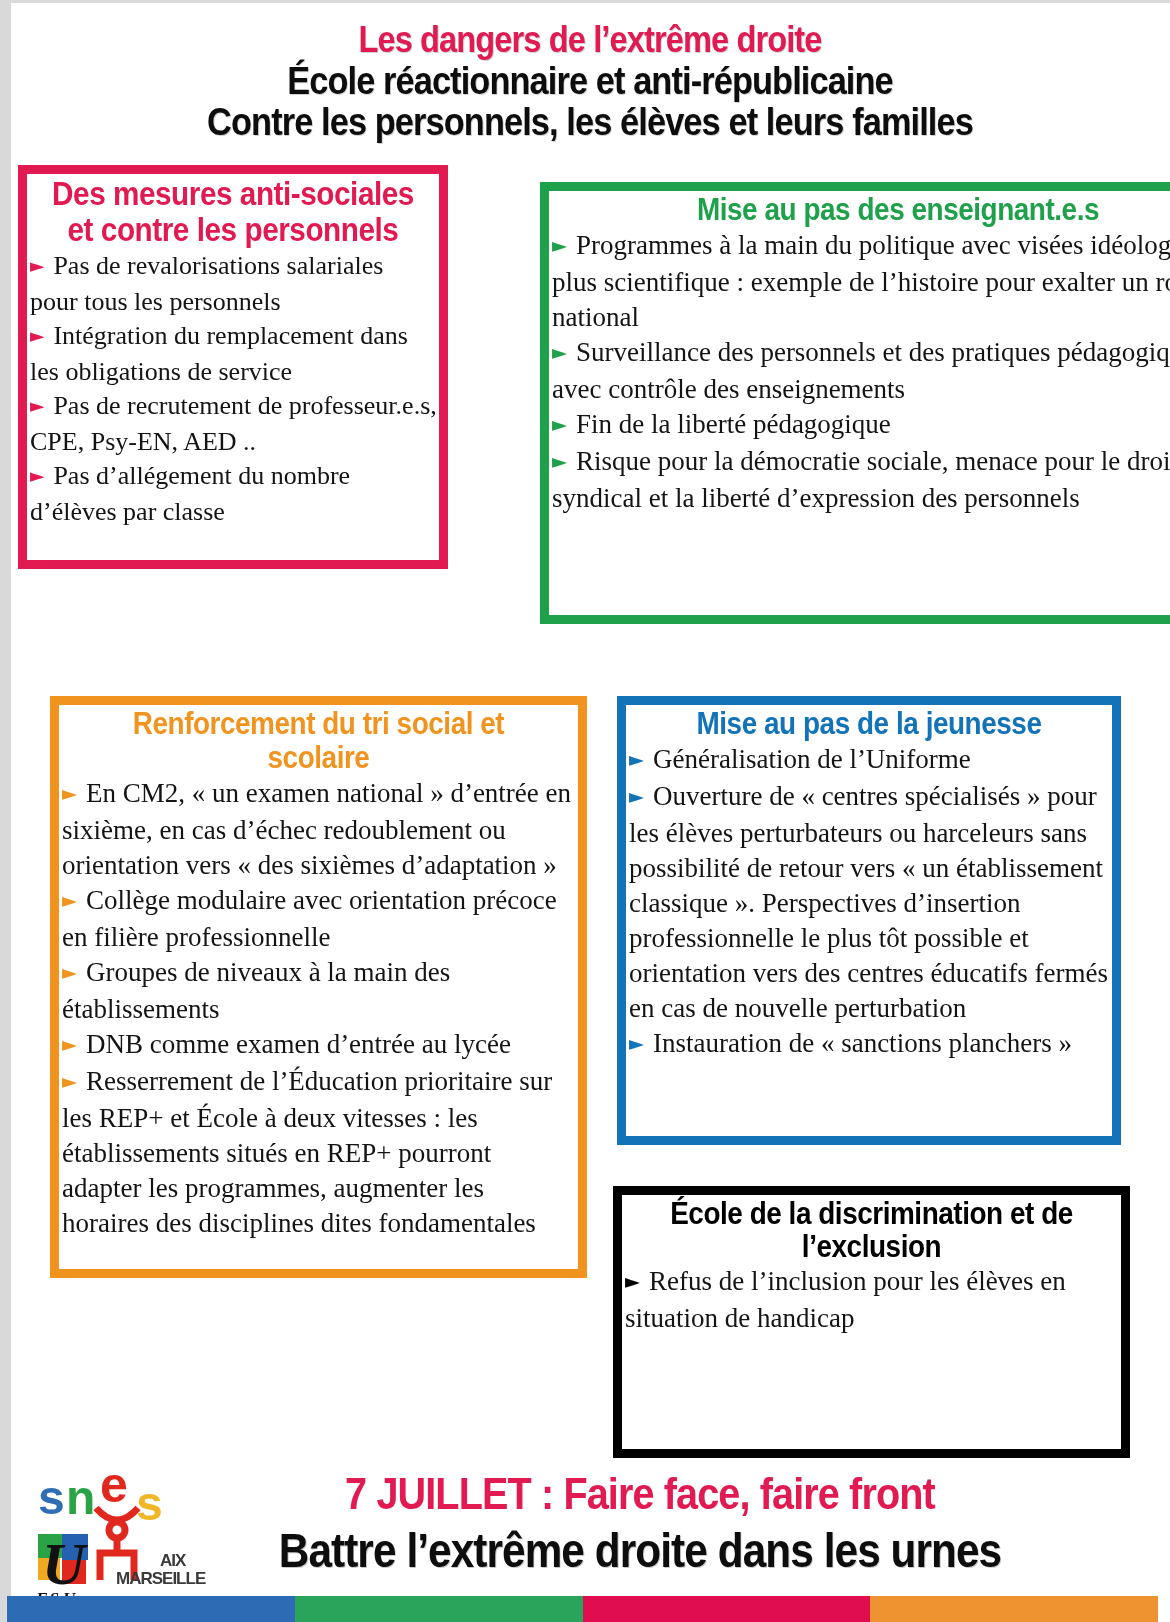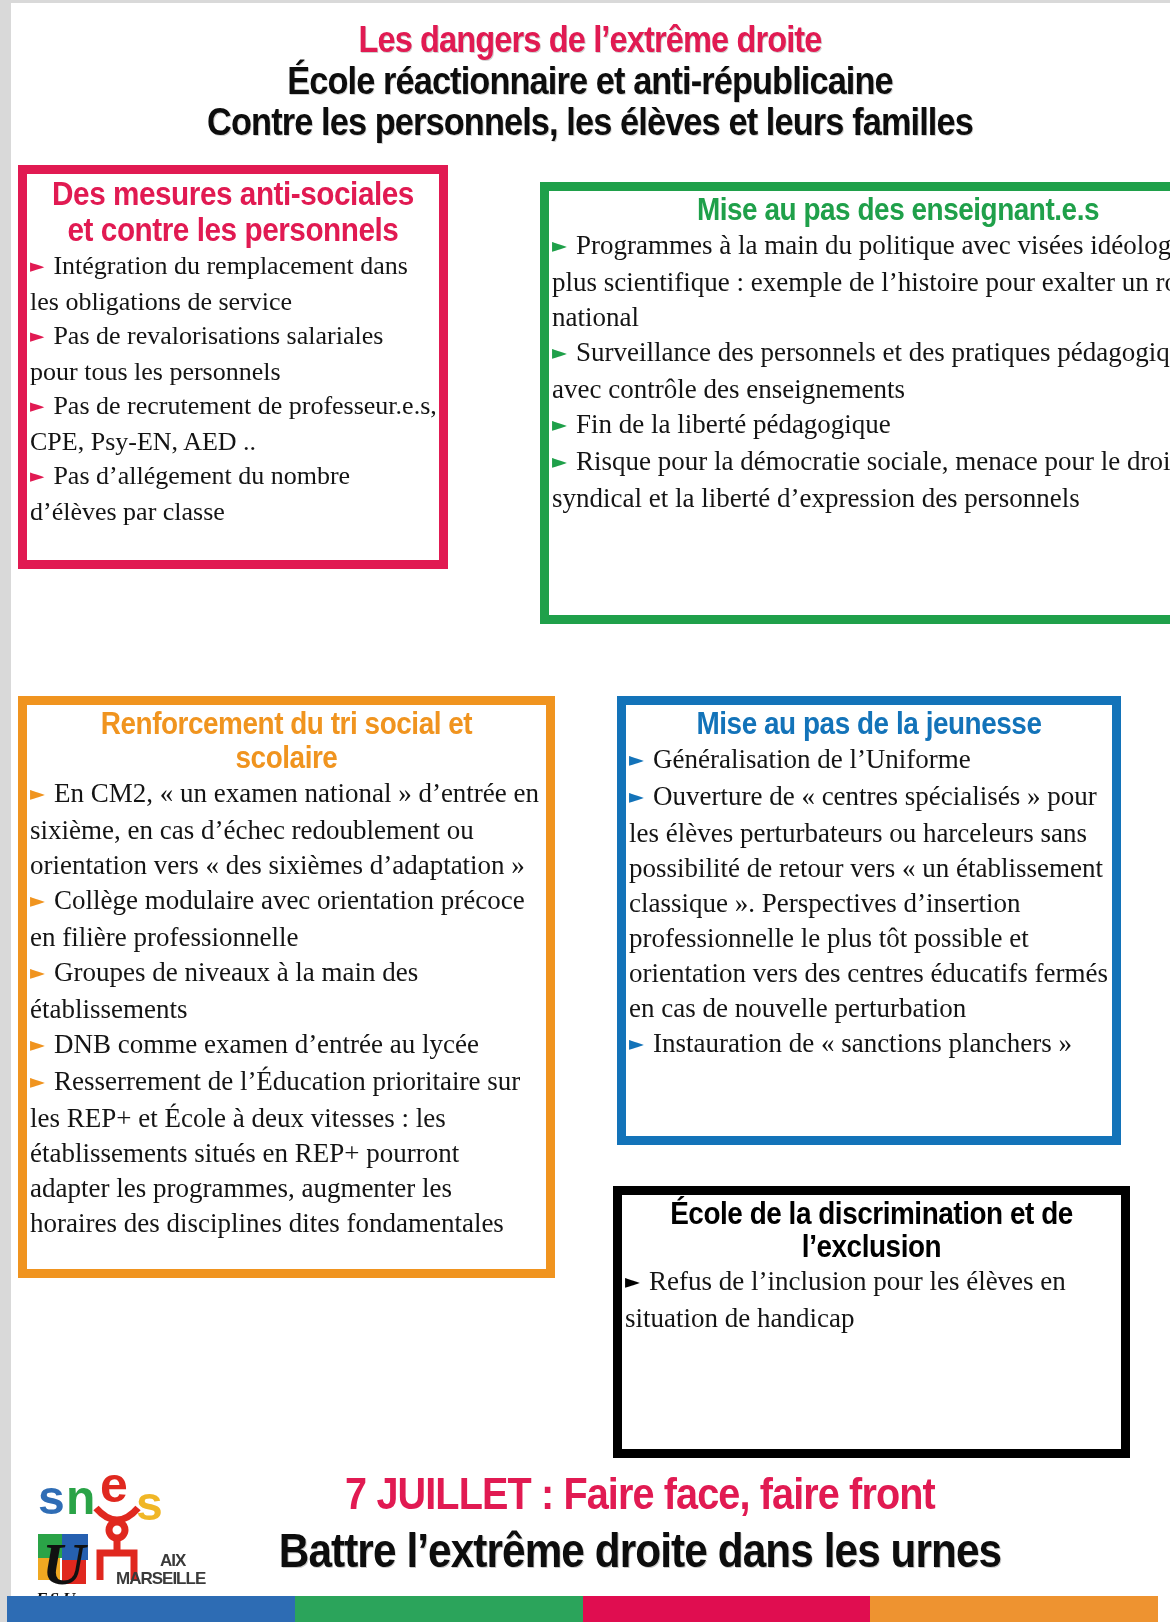--- a/index.html
+++ b/index.html
@@ -70,38 +70,38 @@
 
   <div class="header">
     <div class="hl hl1" style="color: rgb(225, 26, 82);">Les dangers de l’extrême droite</div>
     <div class="hl hl2">École réactionnaire et anti-républicaine</div>
     <div class="hl hl3">Contre les personnels, les élèves et leurs familles</div>
   </div>
 
   <div class="box box-measures" style="border-color: rgb(225, 26, 82);">
     <div class="box-title" style="color: rgb(225, 26, 82);">Des mesures anti-sociales et contre les personnels</div>
     <ul class="box-items" style="--tri: #E11A52;">
+        <li><span class="tri">►</span><span>Pas de revalorisations salariales pour tous les personnels</span></li>
         <li><span class="tri">►</span><span>Intégration du remplacement dans les obligations de service</span></li>
-        <li><span class="tri">►</span><span>Pas de revalorisations salariales pour tous les personnels</span></li>
         <li><span class="tri">►</span><span>Pas de recrutement de professeur.e.s, CPE, Psy-EN, AED ..</span></li>
         <li><span class="tri">►</span><span>Pas d’allégement du nombre d’élèves par classe</span></li>
       </ul>
   </div>
 
   <div class="box box-teachers" style="border-color: rgb(31, 160, 74);">
     <div class="box-title" style="color: rgb(31, 160, 74);">Mise au pas des enseignant.e.s</div>
     <ul class="box-items" style="--tri: #1FA04A;">
         <li><span class="tri">►</span><span>Programmes à la main du politique avec visées idéologique et plus scientifique : exemple de l’histoire pour exalter un roman national</span></li>
         <li><span class="tri">►</span><span>Surveillance des personnels et des pratiques pédagogiques avec contrôle des enseignements</span></li>
         <li><span class="tri">►</span><span>Fin de la liberté pédagogique</span></li>
         <li><span class="tri">►</span><span>Risque pour la démocratie sociale, menace pour le droit syndical et la liberté d’expression des personnels</span></li>
       </ul>
   </div>
 
-  <div class="box box-tri" style="border-color: rgb(240, 148, 31);">
+  <div class="box box-tri" style="border-color: rgb(240, 148, 31); margin-left: 32px;">
     <div class="box-title" style="color: rgb(240, 148, 31);">Renforcement du tri social et scolaire</div>
     <ul class="box-items" style="--tri: #F0941F;">
         <li><span class="tri">►</span><span>En CM2, « un examen national » d’entrée en sixième, en cas d’échec redoublement ou orientation vers « des sixièmes d’adaptation »</span></li>
         <li><span class="tri">►</span><span>Collège modulaire avec orientation précoce en filière professionnelle</span></li>
         <li><span class="tri">►</span><span>Groupes de niveaux à la  main des établissements</span></li>
         <li><span class="tri">►</span><span>DNB comme examen d’entrée au lycée</span></li>
         <li><span class="tri">►</span><span>Resserrement de l’Éducation prioritaire sur les REP+ et École à deux vitesses : les établissements situés en REP+ pourront adapter les programmes, augmenter les horaires des disciplines dites fondamentales</span></li>
       </ul>
   </div>
 

